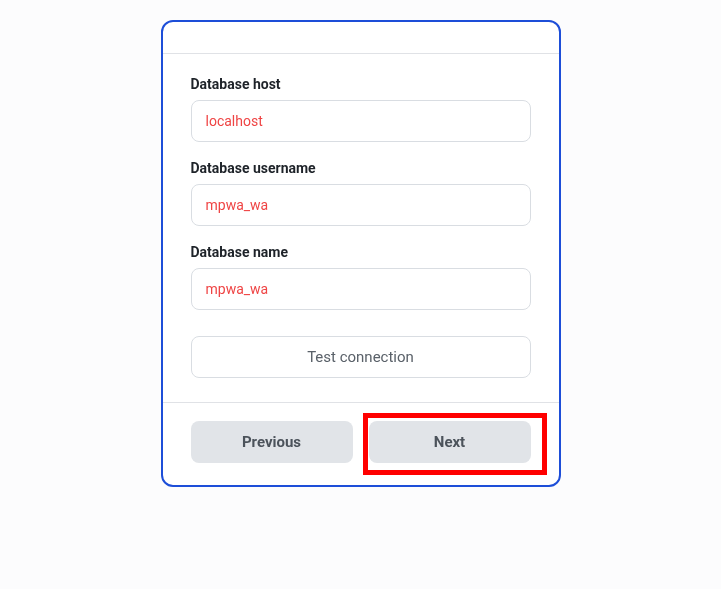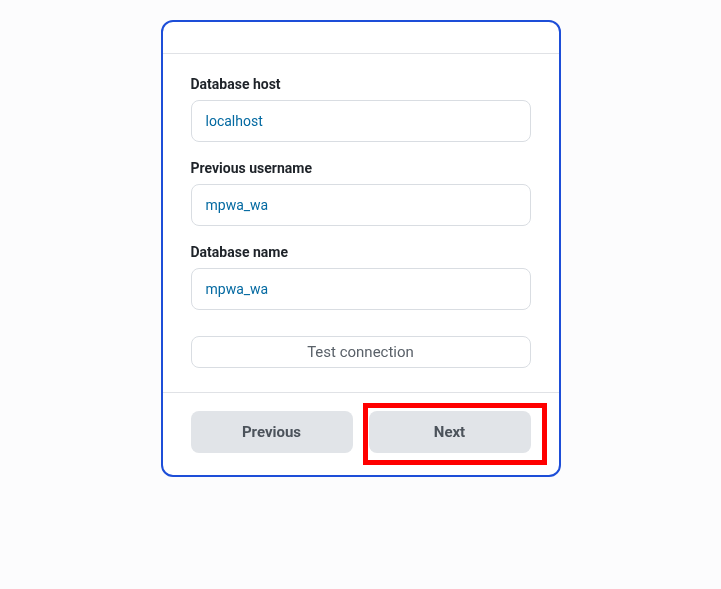--- a/index.html
+++ b/index.html
@@ -39,30 +39,30 @@
       font-size: 14px;
       font-weight: 700;
       color: #1e2329;
       margin-bottom: 8px;
     }
     .form-input {
       width: 100%;
       height: 42px;
       padding: 10px 14px;
       font-size: 14px;
-      color: #0369a1;
+      color: #ef4444;
       background: #ffffff;
       border: 1px solid #d9dde2;
       border-radius: 8px;
       outline: none;
       font-family: inherit;
     }
     .test-button {
       width: 100%;
-      height: 32px;
+      height: 42px;
       margin-top: 8px;
       background: #ffffff;
       border: 1px solid #d9dde2;
       border-radius: 8px;
       font-size: 15px;
       color: #5a6169;
       font-weight: 400;
       cursor: pointer;
       font-family: inherit;
     }
@@ -97,21 +97,21 @@
 <div class="card">
   <div class="card-top-spacer"></div>
   <div class="card-body">
 
     <div class="form-group">
       <label class="form-label">Database host</label>
       <input type="text" class="form-input" value="localhost" style="">
     </div>
 
     <div class="form-group">
-      <label class="form-label">Previous username</label>
+      <label class="form-label">Database username</label>
       <input type="text" class="form-input" value="mpwa_wa" style="">
     </div>
 
 
     <div class="form-group">
       <label class="form-label">Database name</label>
       <input type="text" class="form-input" value="mpwa_wa" style="">
     </div>
 
     <button class="test-button">Test connection</button>

